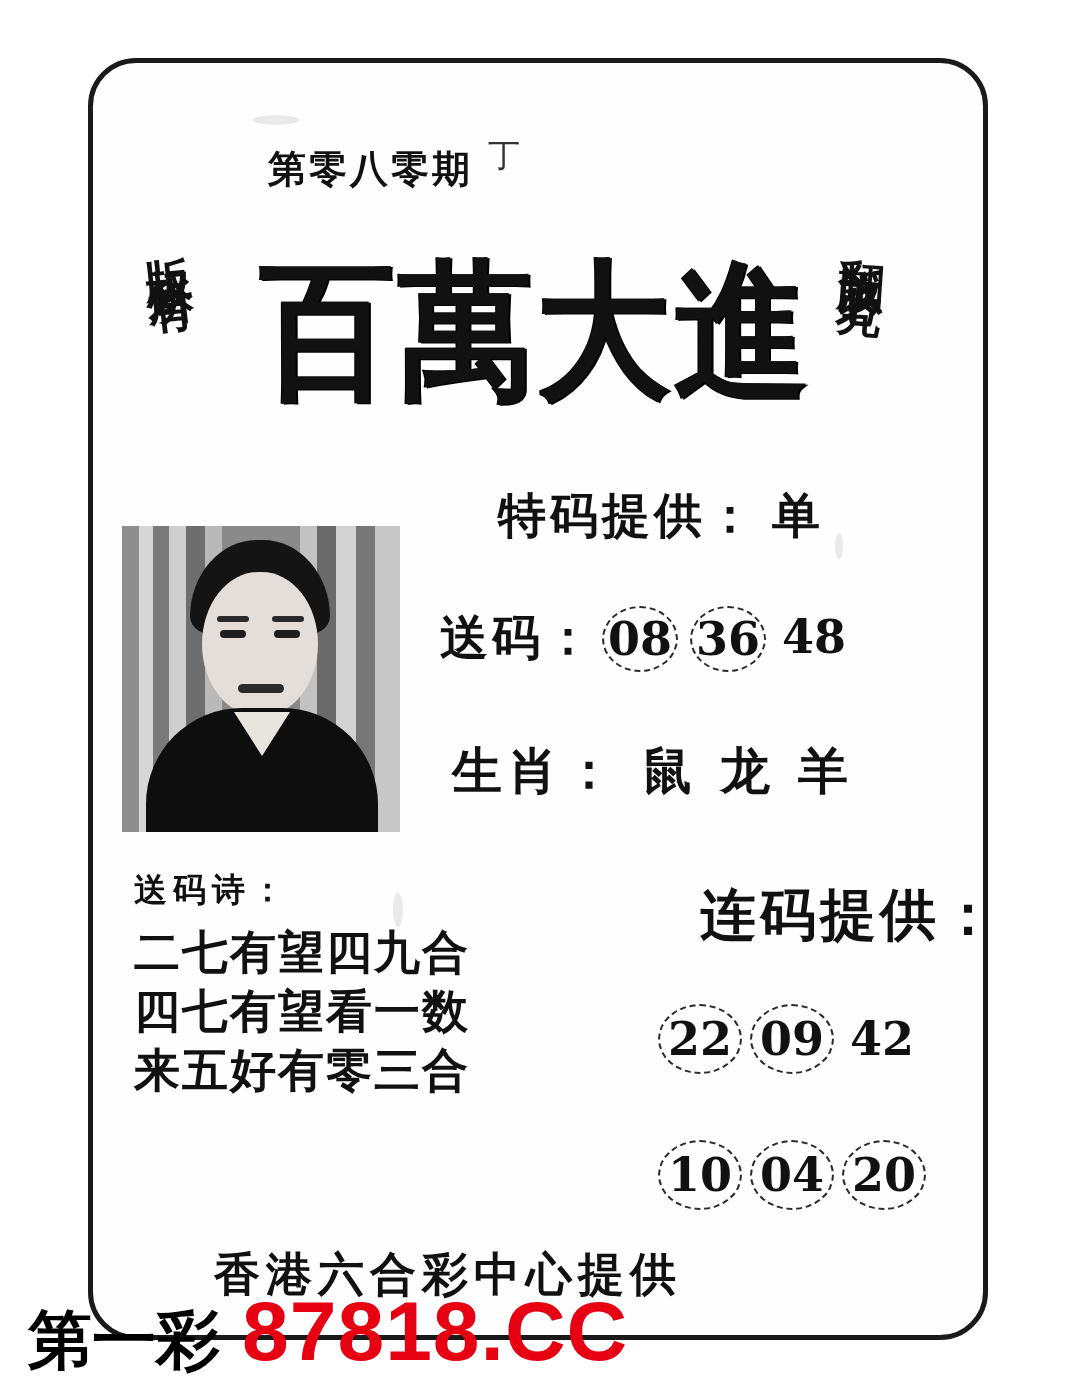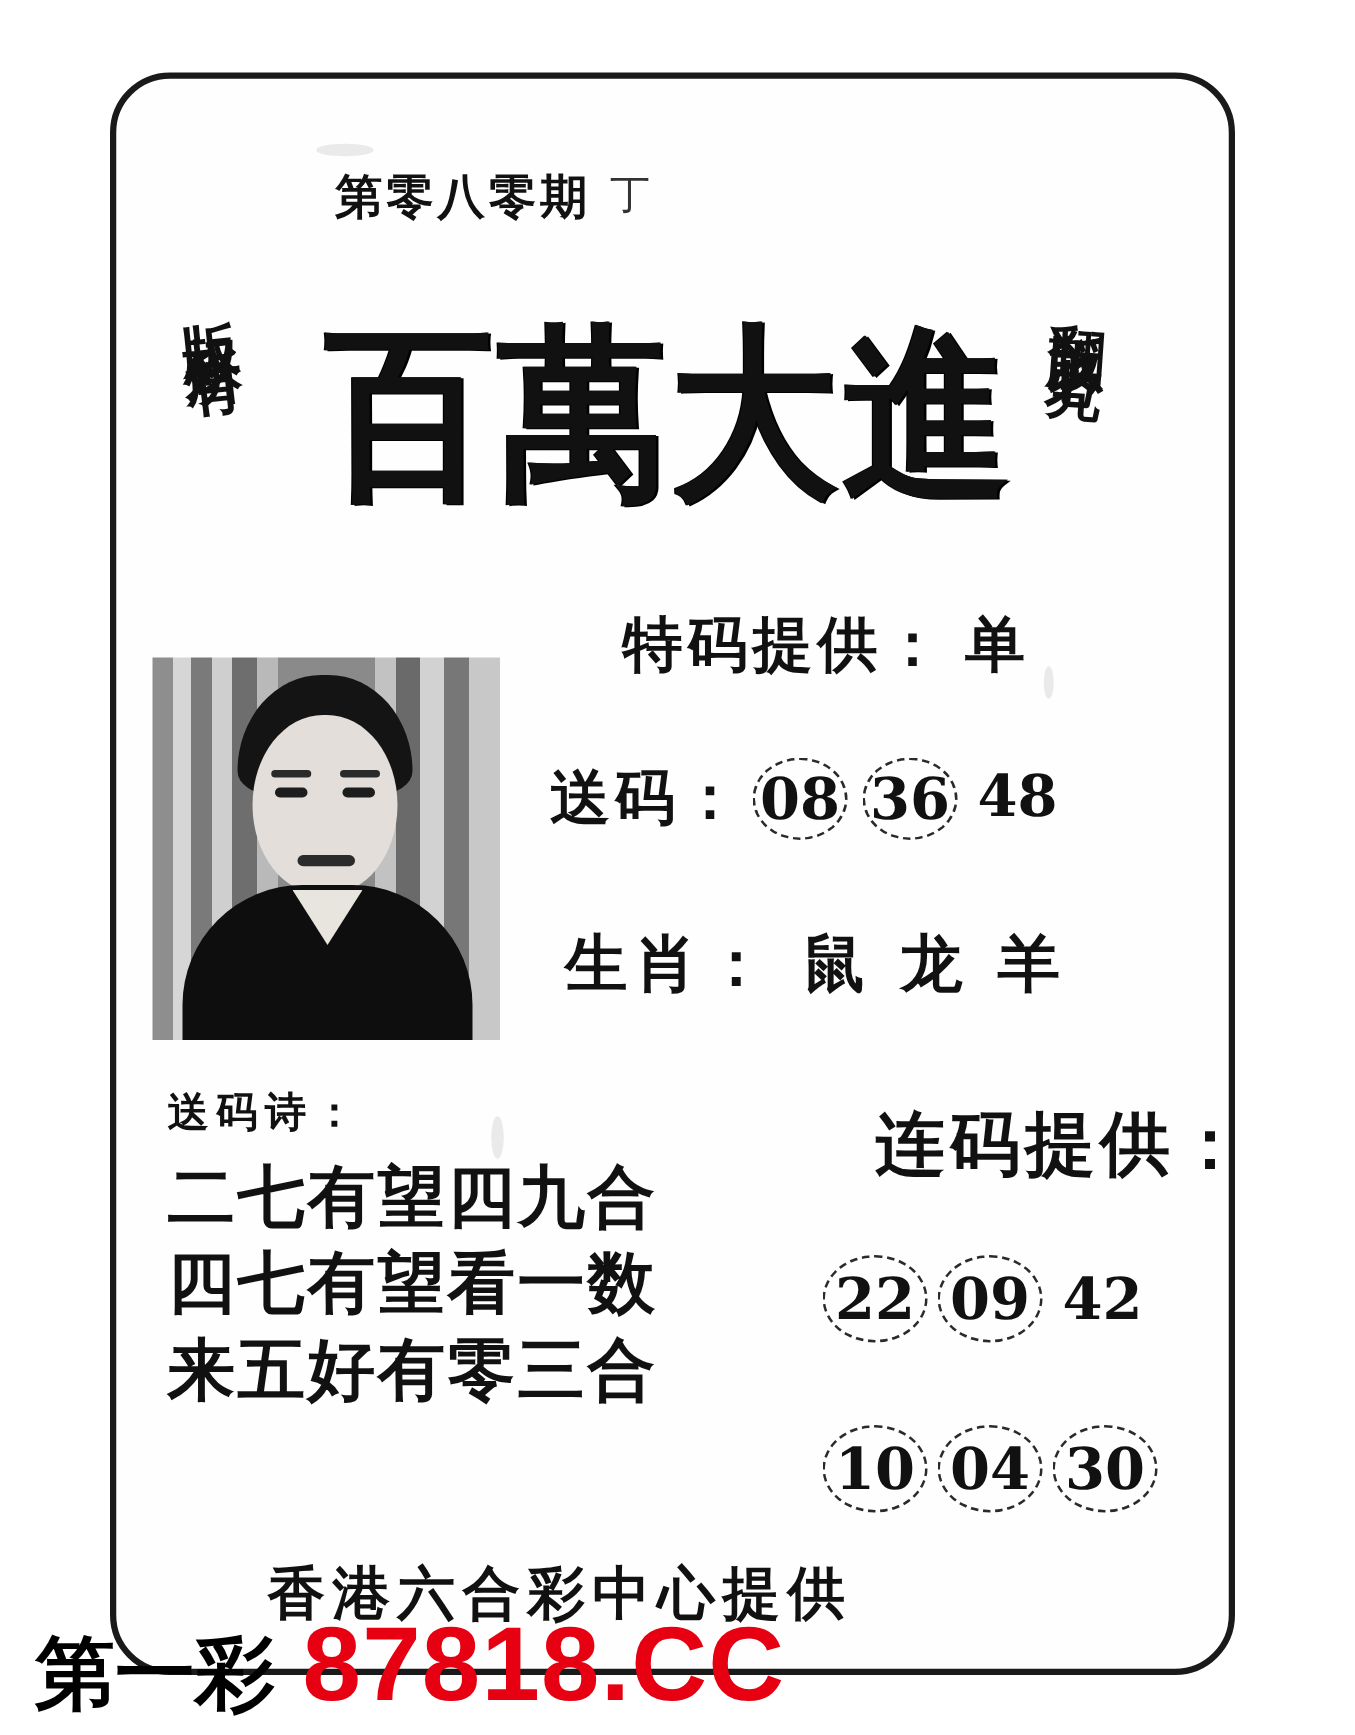--- a/index.html
+++ b/index.html
@@ -34,21 +34,21 @@
     position: absolute;
     background: #d9d9d9;
     opacity: .55;
     border-radius: 50%;
   }
 
   
   #issue {
     position: absolute;
     left: 268px;
-    top: 132px;
+    top: 144px;
     font-size: 38px;
     font-weight: bold;
     letter-spacing: 3px;
     font-family: Liberation Serif, serif;
     white-space: nowrap;
   }
   #issue-mark {
     position: absolute;
     left: 488px;
     top: 134px;
@@ -227,21 +227,21 @@
     top: 868px;
   }
   #poem .poem-title {
     font-size: 33px;
     font-weight: bold;
     font-family: "DejaVu Serif", serif;
     letter-spacing: 6px;
     margin-bottom: 10px;
   }
   #poem .poem-line {
-    font-size: 54px;
+    font-size: 46px;
     font-weight: bold;
     font-family: "DejaVu Serif", serif;
     letter-spacing: 2px;
     line-height: 1.28;
     white-space: nowrap;
   }
 
   
   #lian-title {
     position: absolute;
@@ -368,21 +368,21 @@
 
 <div id="lian-title">连码提供：</div>
 <div id="lian-row1">
   <span class="ball">22</span>
   <span class="ball">09</span>
   <span class="ball plain">42</span>
 </div>
 <div id="lian-row2">
   <span class="ball">10</span>
   <span class="ball">04</span>
-  <span class="ball">30</span>
+  <span class="ball">20</span>
 </div>
 
 <div id="card-footer">香港六合彩中心提供</div>
 
 <div id="watermark">
   <span id="wm-cn">第一彩</span>
   <span id="wm-url">87818.CC</span>
 </div>
 
 </body></html>

